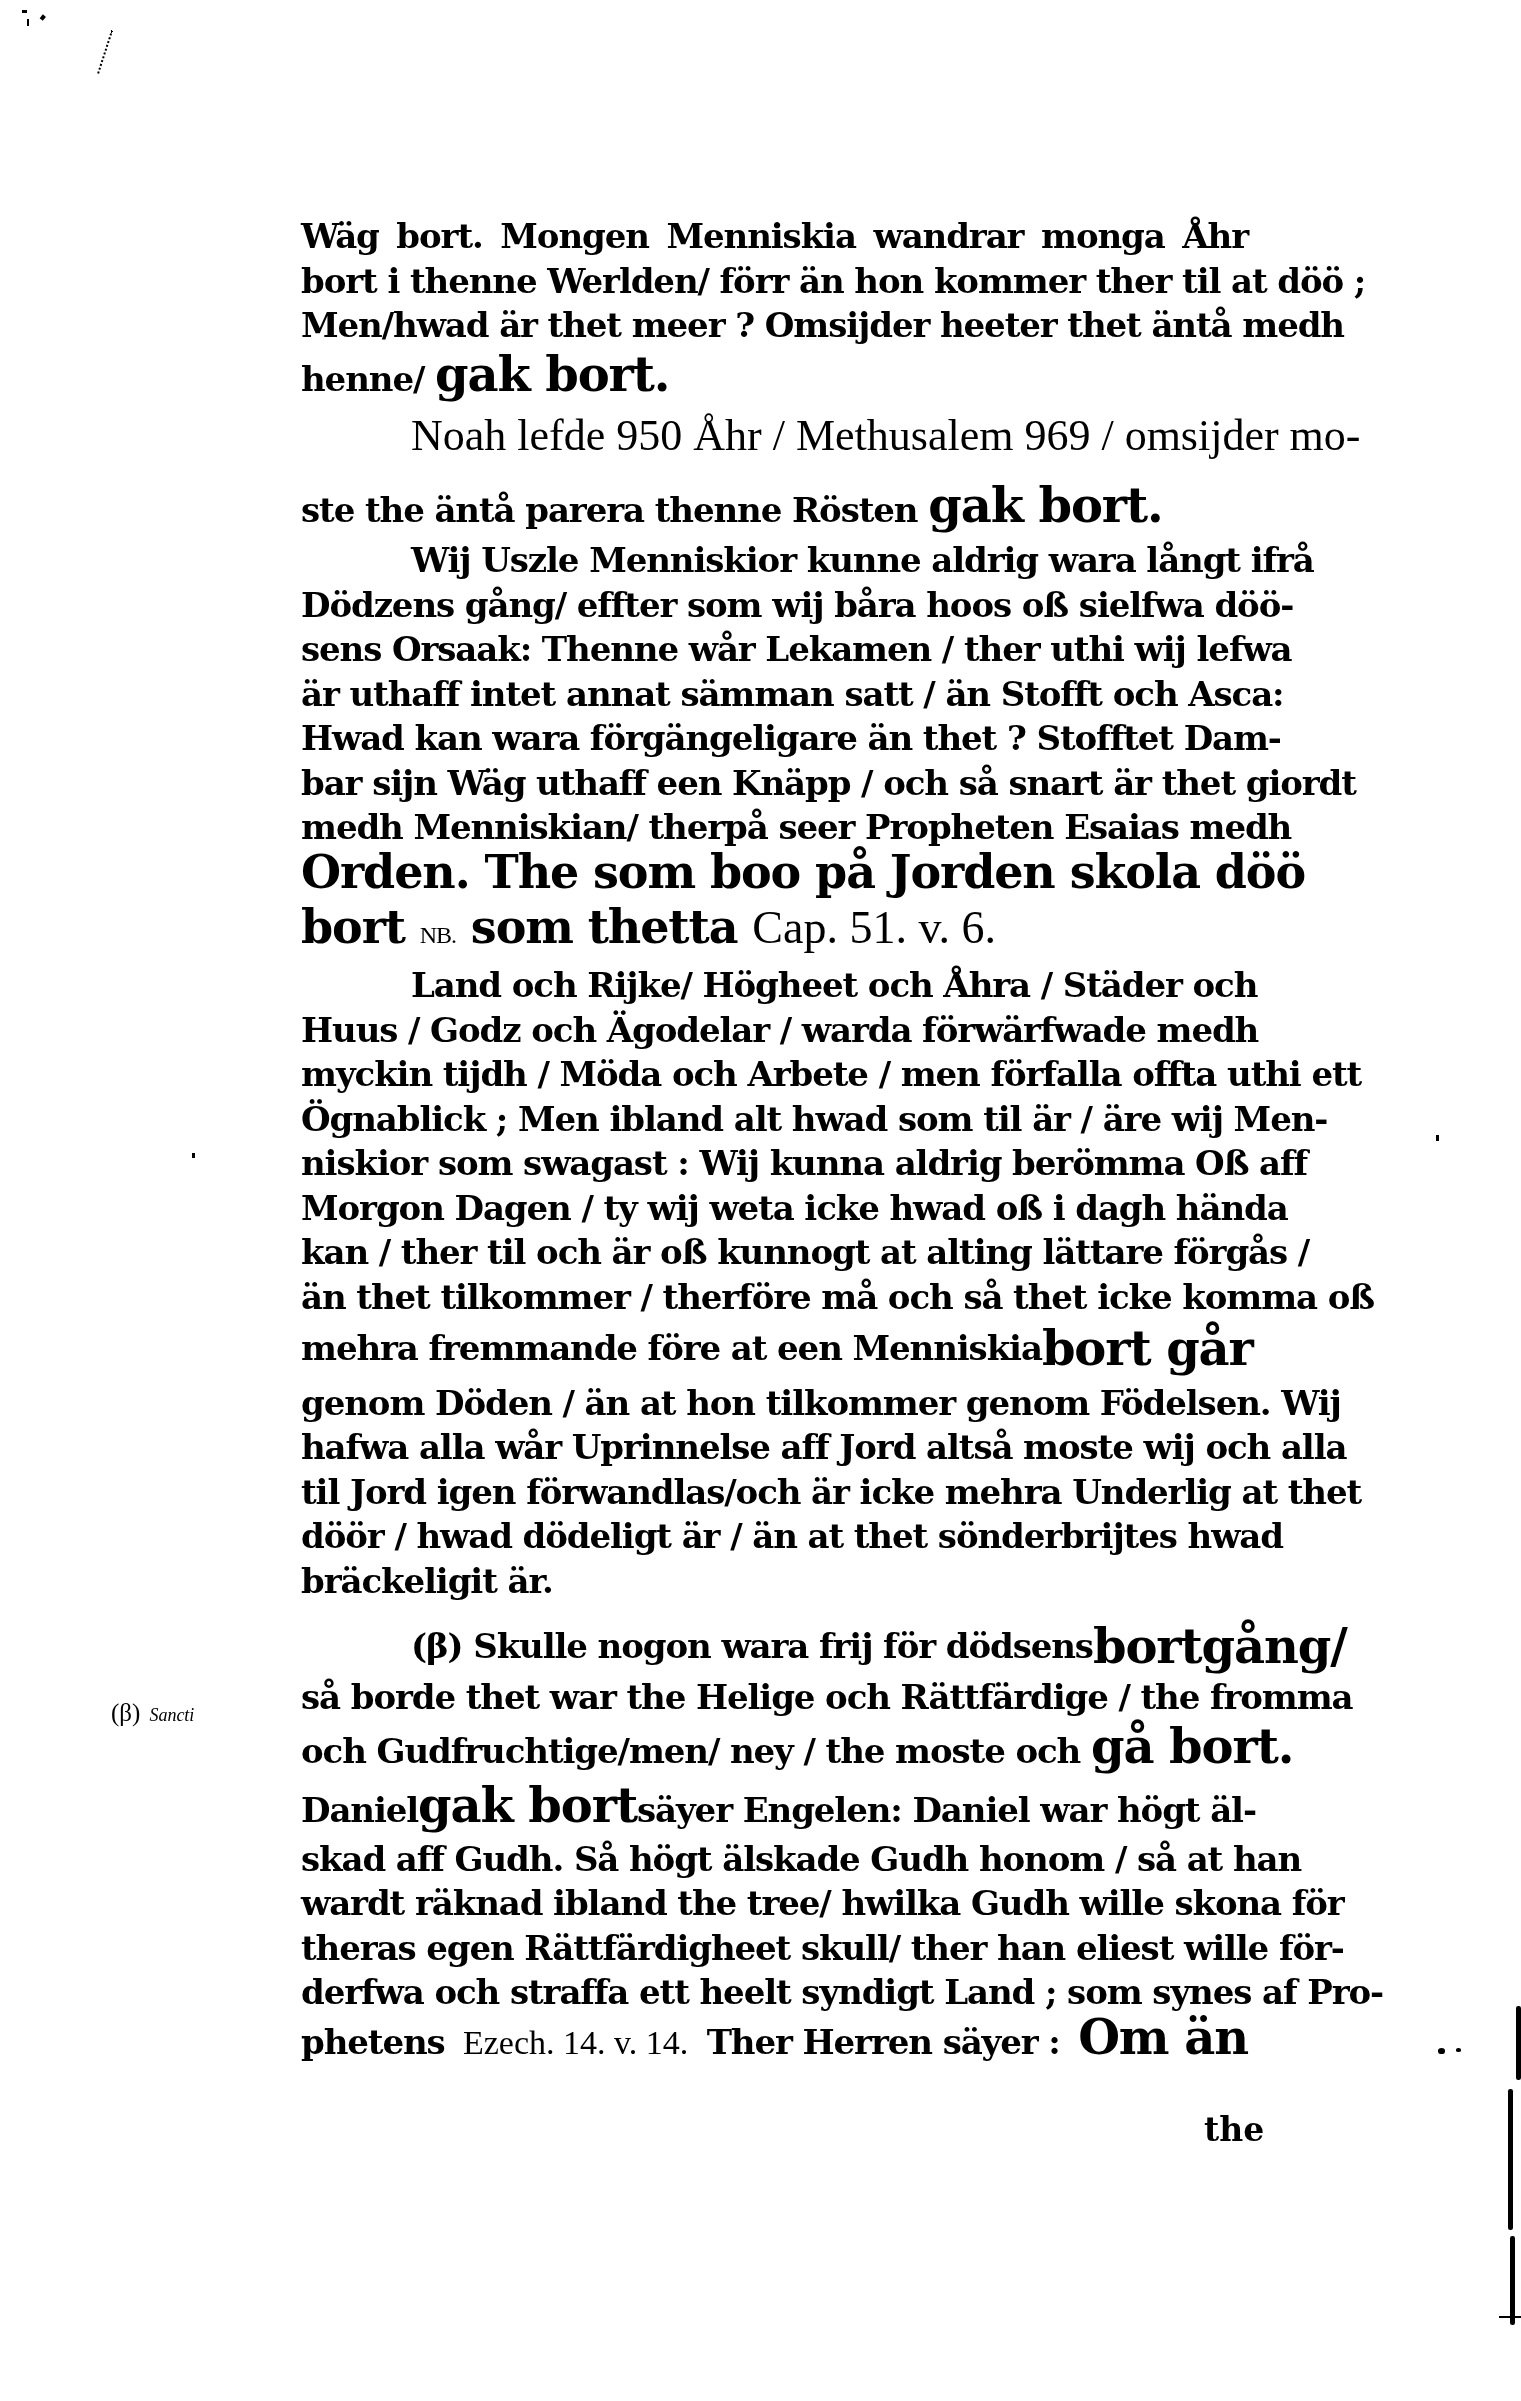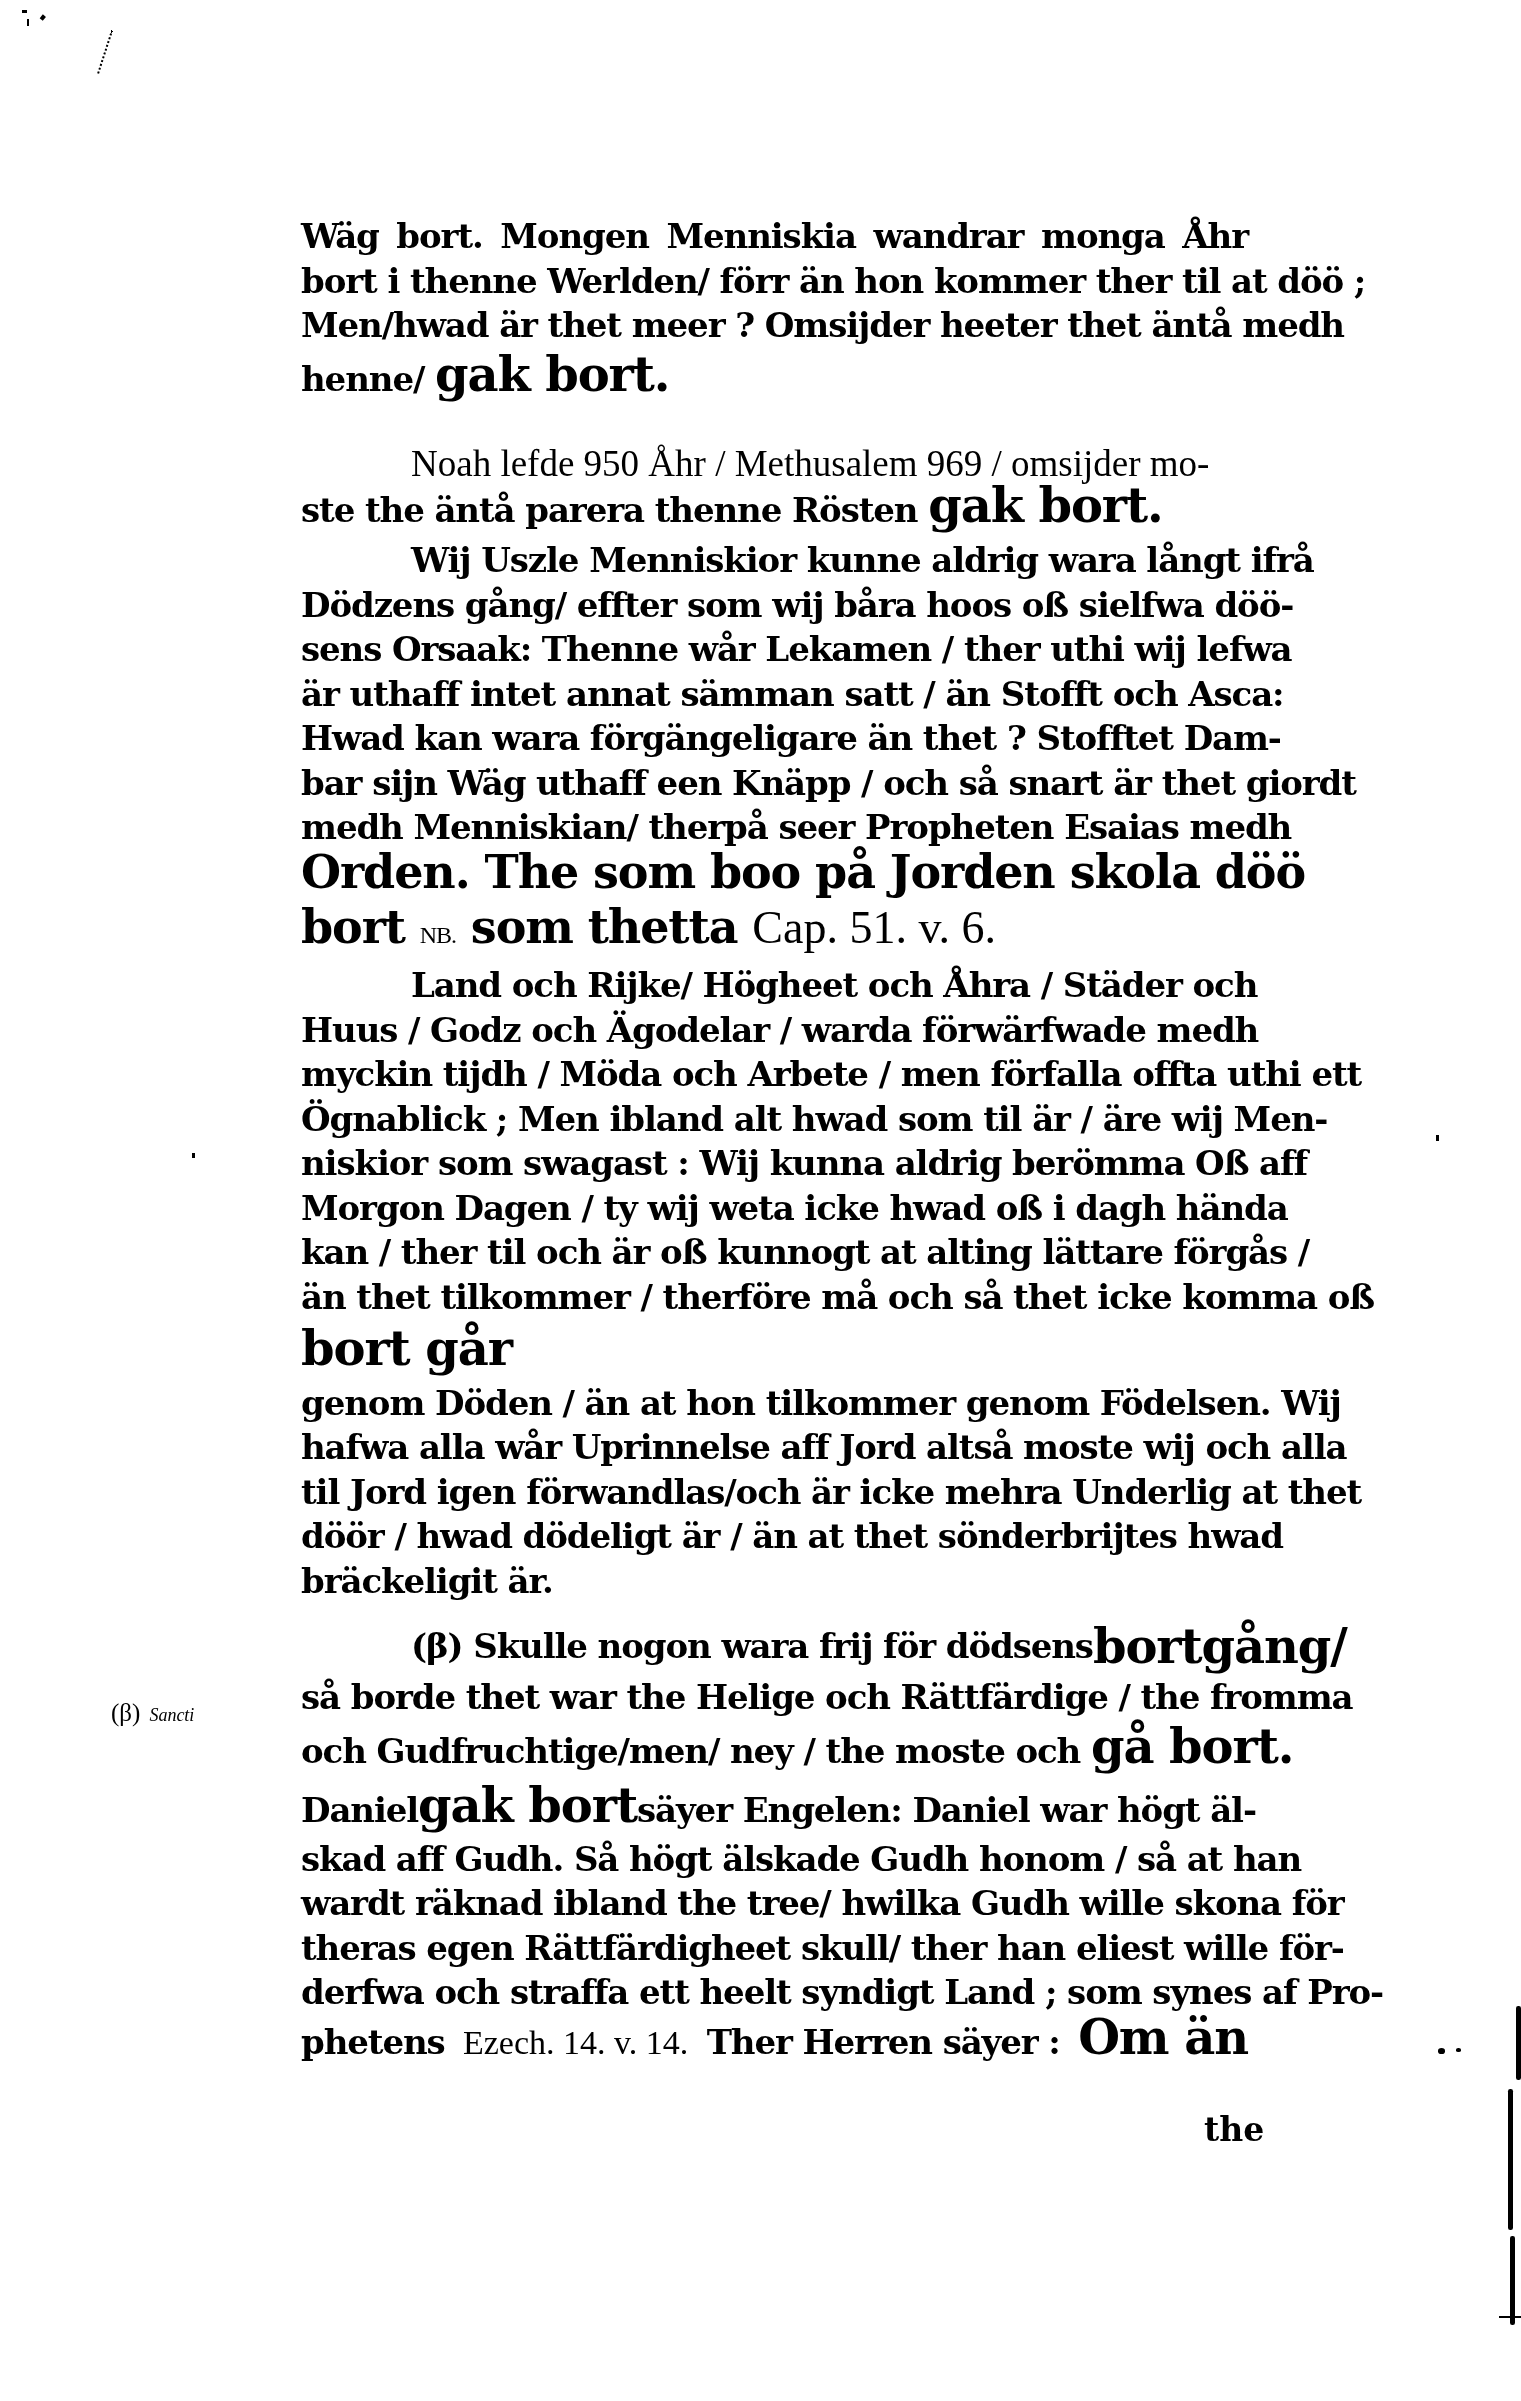--- a/index.html
+++ b/index.html
@@ -40,21 +40,21 @@
   <div class="edge-line" style="top:2089px;height:141px;left:1508px"></div>
   <div class="edge-line" style="top:2236px;height:89px;left:1510px"></div>
   <div class="speck" style="left:1499px;top:2316px;width:22px;height:2.2px"></div>
 
   <div class="text-block">
     <div class="line justify" style="top:0px">Wäg bort.    Mongen Menniskia wandrar monga Åhr</div>
     <div class="line justify" style="top:45px">bort i thenne Werlden/ förr än hon kommer ther til at döö ;</div>
     <div class="line justify" style="top:89px">Men/hwad är thet meer ? Omsijder heeter thet äntå medh</div>
     <div class="line" style="top:138px"><span>henne/</span> <span class="large">gak bort.</span></div>
 
-    <div class="line indent roman" style="top:228px;font-size:37px">Noah lefde 950 Åhr / Methusalem 969 / omsijder mo-</div>
+    <div class="line indent roman" style="top:200px;font-size:44px">Noah lefde 950 Åhr / Methusalem 969 / omsijder mo-</div>
     <div class="line" style="top:269px"><span>ste the äntå parera thenne Rösten</span> <span class="large">gak bort.</span></div>
 
     <div class="line indent" style="top:324px;width:837px;text-align:justify;text-align-last:justify">Wij Uszle Menniskior kunne aldrig wara långt ifrå</div>
     <div class="line justify" style="top:369px">Dödzens gång/   effter som wij båra hoos oß sielfwa döö-</div>
     <div class="line justify" style="top:413px">sens Orsaak:  Thenne wår Lekamen /  ther uthi wij lefwa</div>
     <div class="line justify" style="top:458px">är uthaff intet annat sämman satt /  än Stofft och Asca:</div>
     <div class="line justify" style="top:502px">Hwad kan wara förgängeligare än thet ?  Stofftet Dam-</div>
     <div class="line justify" style="top:547px">bar sijn Wäg uthaff een Knäpp / och så snart är thet giordt</div>
     <div class="line justify" style="top:591px">medh Menniskian/   therpå seer Propheten Esaias medh</div>
     <div class="line justify big" style="top:636px">Orden.  The som boo på Jorden skola döö</div>
@@ -62,20 +62,21 @@
 
     <div class="line indent" style="top:749px;width:837px;text-align:justify;text-align-last:justify">Land och Rijke/  Högheet och Åhra /  Städer och</div>
     <div class="line justify" style="top:794px">Huus / Godz och Ägodelar /  warda förwärfwade  medh</div>
     <div class="line justify" style="top:838px">myckin tijdh / Möda och Arbete / men förfalla offta uthi ett</div>
     <div class="line justify" style="top:883px">Ögnablick ; Men ibland alt hwad som til är / äre wij Men-</div>
     <div class="line justify" style="top:927px">niskior som swagast :  Wij kunna aldrig berömma Oß aff</div>
     <div class="line justify" style="top:972px">Morgon Dagen /  ty wij weta icke hwad oß i dagh hända</div>
     <div class="line justify" style="top:1016px">kan /   ther til och är oß kunnogt at alting lättare förgås /</div>
     <div class="line justify" style="top:1061px">än thet tilkommer /   therföre må och så thet icke komma oß</div>
     <div class="line" style="top:1112px;width:947px;display:flex;justify-content:space-between">
+        <span>mehra fremmande  före  at  een  Menniskia</span>
         <span class="large">bort går</span>
       </div>
     <div class="line justify" style="top:1167px">genom Döden / än at hon tilkommer genom Födelsen.  Wij</div>
     <div class="line justify" style="top:1211px">hafwa alla wår Uprinnelse aff Jord altså moste wij och alla</div>
     <div class="line justify" style="top:1256px">til Jord igen förwandlas/och är icke mehra Underlig at thet</div>
     <div class="line justify" style="top:1300px">döör / hwad dödeligt är /   än  at  thet  sönderbrijtes hwad</div>
     <div class="line" style="top:1345px">bräckeligit är.</div>
 
     <div class="line indent" style="top:1410px;width:837px;display:flex;justify-content:space-between;align-items:flex-end">
         <span>(β)  Skulle nogon wara frij för dödsens</span>

